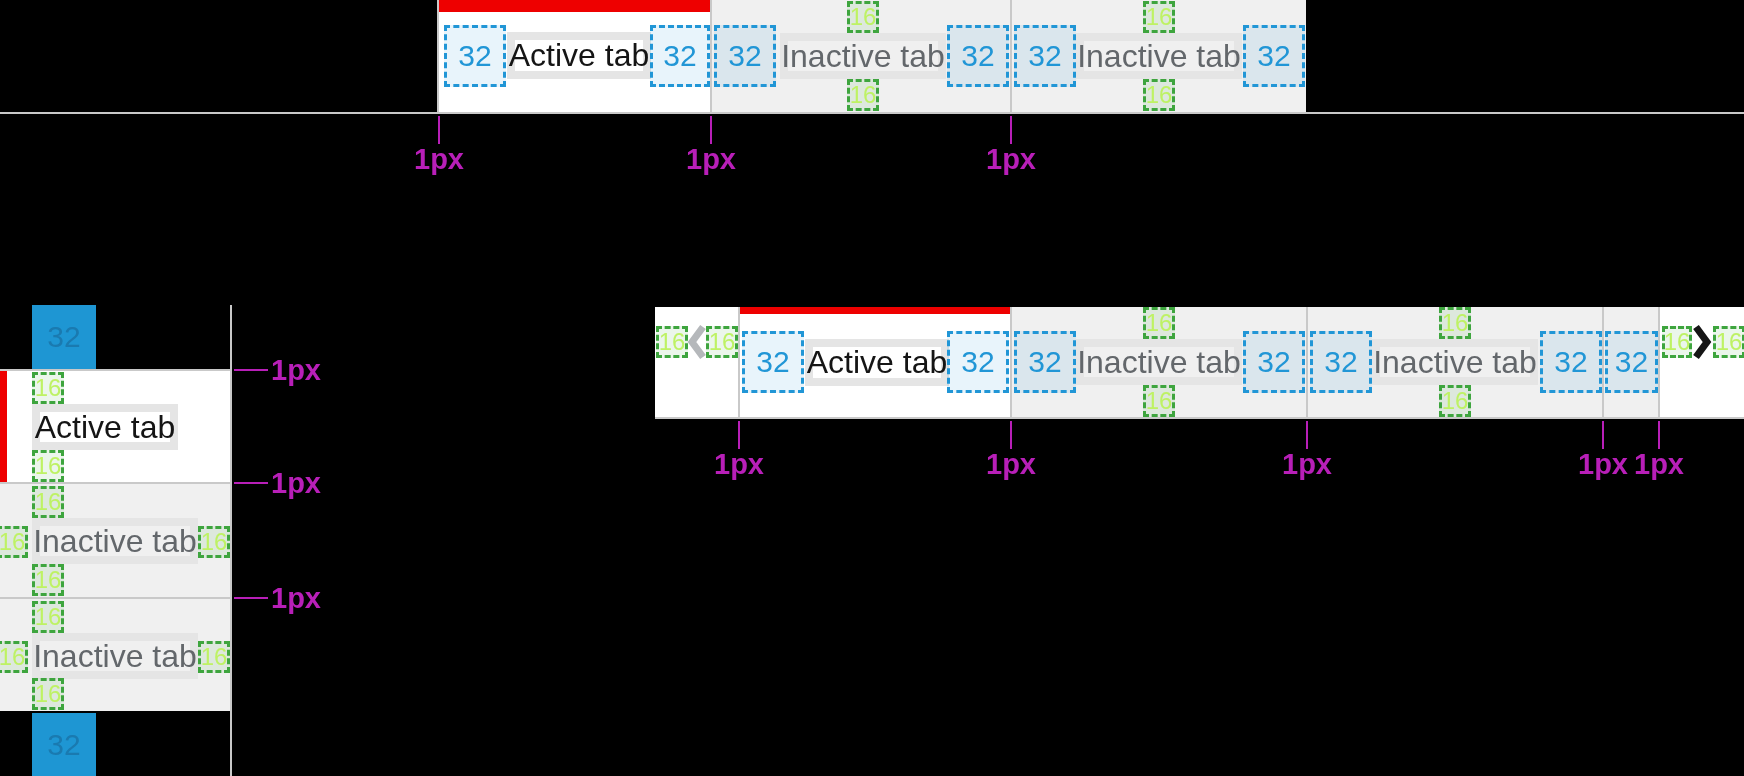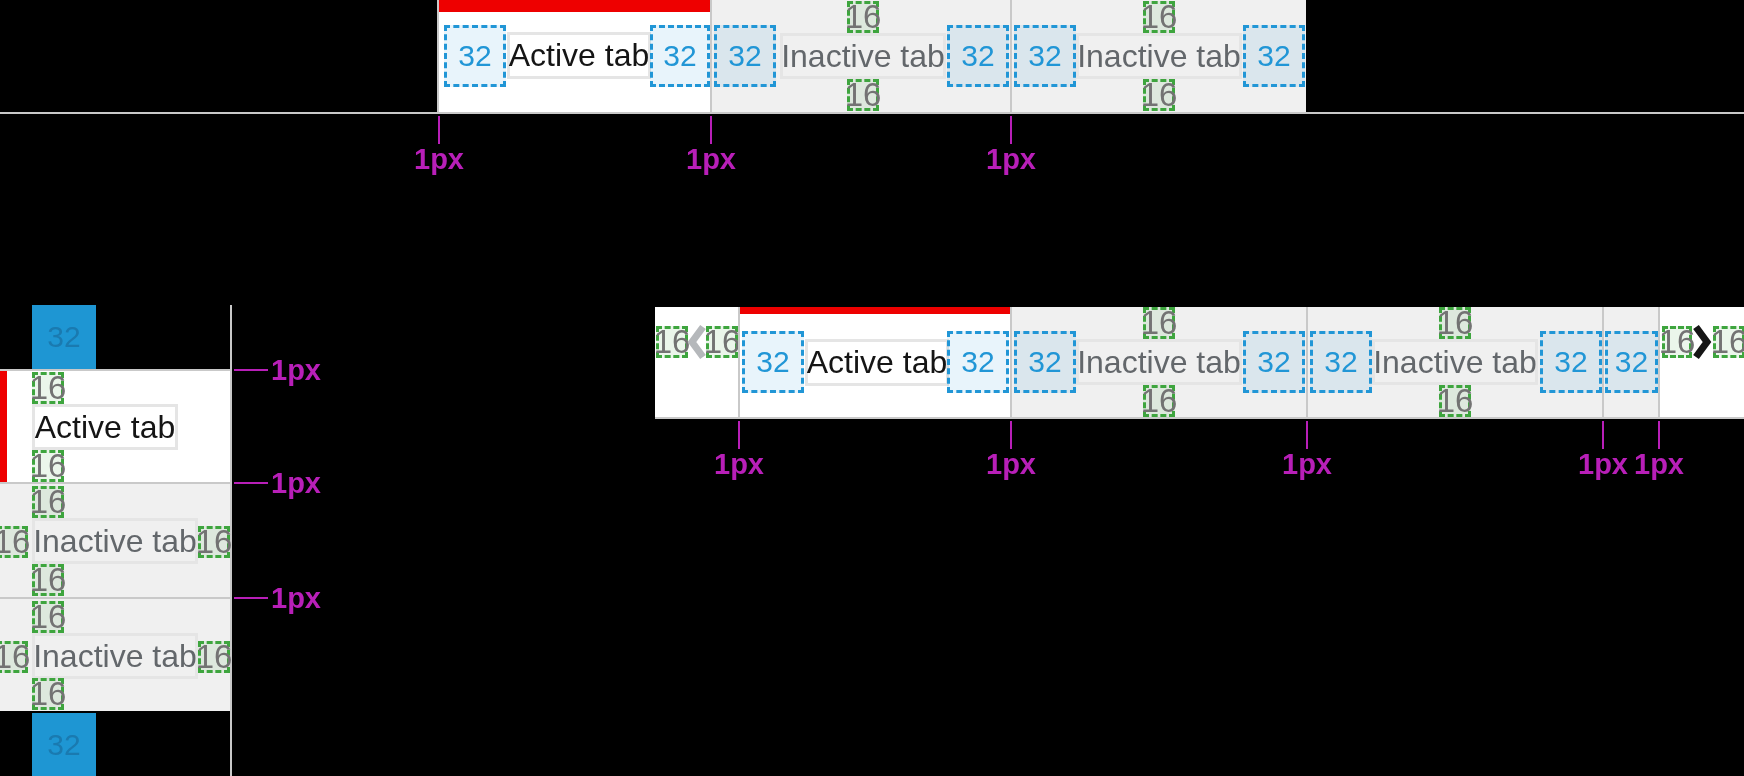--- a/index.html
+++ b/index.html
@@ -10,23 +10,23 @@
   .abs{position:absolute;box-sizing:border-box;}
   .layer{position:absolute;left:0;top:0;width:1744px;height:776px;}
   
   .wbg{background:#ffffff;}
   .ibg{background:#f0f0f0;}
   .red{background:#ee0000;}
   .gdiv{background:#c9c9c9;}
   
   .b32{border:3px dashed #2196d6;background:rgba(33,150,214,.10);color:#2196d6;
        font-size:30px;display:flex;align-items:center;justify-content:center;}
-  .b16{border:3px dashed #3ea53e;background:rgba(62,165,62,.10);color:#737373;
-       font-size:33px;display:flex;align-items:center;justify-content:center;}
-  .pbox{border:3px solid #e5e5e5;display:flex;align-items:center;justify-content:center;
+  .b16{border:3px dashed #3ea53e;background:rgba(62,165,62,.10);color:#bef264;
+       font-size:24px;display:flex;align-items:center;justify-content:center;}
+  .pbox{border:8px solid #e5e5e5;display:flex;align-items:center;justify-content:center;
         font-size:32px;white-space:nowrap;background:transparent;}
   .t-active{color:#151515;}
   .t-inactive{color:#63676b;}
   .sq{background:#1e96d3;color:#1a7ab0;font-size:30px;
       display:flex;align-items:center;justify-content:center;}
   
   .mlv{width:2px;background:#b81fb8;}
   .mlh{height:2px;background:#b81fb8;}
   .m1{color:#b81fb8;font-size:29px;font-weight:bold;display:flex;
       align-items:center;justify-content:center;}

